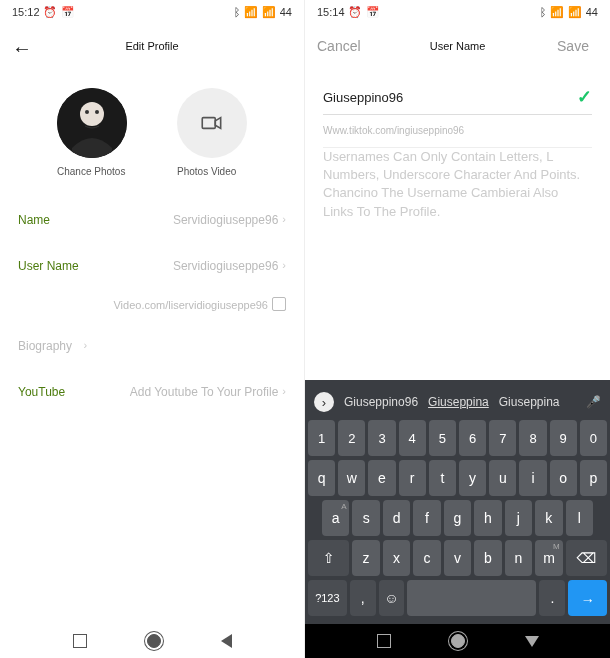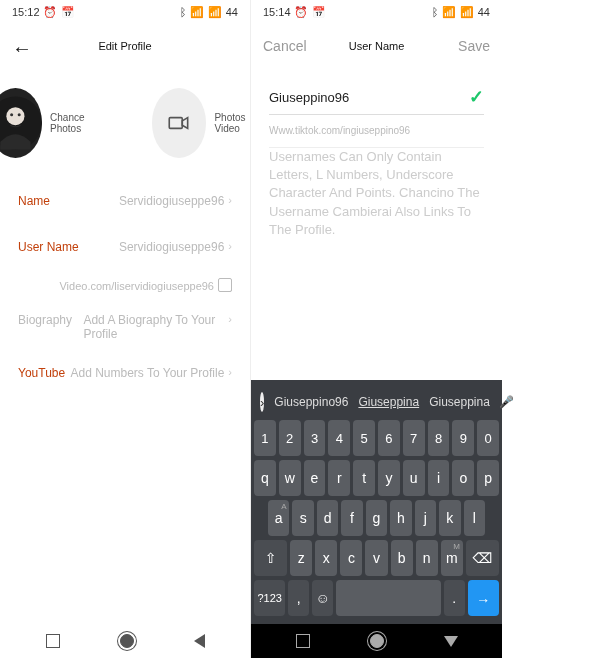--- a/index.html
+++ b/index.html
@@ -1,35 +1,35 @@
 <!DOCTYPE html>
 <html><head>
 <meta charset="utf-8">
 <style>
 *{margin:0;padding:0;box-sizing:border-box;font-family:-apple-system,BlinkMacSystemFont,sans-serif}
 body{width:610px;height:658px;display:flex;background:#fff}
-.screen{width:251px;height:658px;position:relative;display:flex;flex-direction:column}
+.screen{width:305px;height:658px;position:relative;display:flex;flex-direction:column}
 .screen-left{border-right:1px solid #eee}
 .status-bar{height:24px;display:flex;justify-content:space-between;align-items:center;padding:0 12px;font-size:11px;color:#333}
 .status-left,.status-right{display:flex;gap:4px;align-items:center}
 .nav-bar{height:44px;display:flex;align-items:center;justify-content:space-between;padding:0 12px}
 .nav-title{flex:1;text-align:center;font-size:11px;color:#111}
 .nav-left,.nav-right{width:50px;font-size:14px;color:#999}
-.nav-right{text-align:right}
+.nav-right{text-align:center}
 .back-icon{font-size:20px;color:#111}
 .photo-section{display:flex;justify-content:center;gap:50px;padding:20px 0 10px}
-.photo-item{display:flex;flex-direction:row;align-items:center;gap:8px}
+.photo-item{display:flex;flex-direction:column;gap:8px}
 .avatar{width:70px;height:70px;border-radius:50%;background:#222;display:flex;align-items:center;justify-content:center;overflow:hidden}
 .avatar svg{width:100%;height:100%}
 .video-circle{width:70px;height:70px;border-radius:50%;background:#eee;display:flex;align-items:center;justify-content:center}
 .video-circle svg{width:26px;height:26px;stroke:#555;fill:none;stroke-width:1.5}
 .photo-label{font-size:10px;color:#555}
 .field-list{padding:10px 18px}
 .field-row{display:flex;justify-content:space-between;align-items:center;height:46px;font-size:12px}
-.field-label{color:#c2410c}
+.field-label{color:#4d7c0f}
 .field-value{color:#bbb;display:flex;align-items:flex-start;gap:4px}
 .chev{color:#ccc;font-size:11px}
 .tiktok-url{text-align:right;padding:0 18px 12px;font-size:11px;color:#bbb;display:flex;justify-content:flex-end;align-items:center;gap:6px}
 .copy-icon{width:12px;height:12px;border:1px solid #bbb;border-radius:2px;position:relative}
 .copy-icon::after{content:'';position:absolute;width:12px;height:12px;border:1px solid #bbb;border-radius:2px;top:-3px;left:-3px;background:#fff}
 .nav-bottom{position:absolute;bottom:0;width:100%;height:34px;display:flex;justify-content:center;align-items:center;gap:60px}
 .nav-btn{width:14px;height:14px;}
 .nb-sq{border:1.5px solid #555}
 .nb-ci{border:1.5px solid #555;border-radius:50%;background:#555;box-shadow:0 0 0 2px #fff,0 0 0 3px #555}
 .nb-tr{width:0;height:0;border-top:7px solid transparent;border-bottom:7px solid transparent;border-right:11px solid #555}
@@ -117,26 +117,26 @@
           <span class="chev">›</span>
         </span>
     </div>
   </div>
   <div class="tiktok-url">
     <span>Video.com/liservidiogiuseppe96</span>
     <span class="copy-icon"></span>
   </div>
   <div class="field-list" style="padding-top:0">
     <div class="field-row">
-      <span class="field-value" style="color:#bbb"><span>Biography</span>&nbsp;<span>Add A Biography To Your Profile</span><span class="chev">›</span></span>
+      <span class="field-value" style="color:#bbb"><span>Biography</span>&nbsp;<span class="chev">›</span></span>
     </div>
     <div class="field-row">
       <span class="field-label">YouTube</span>
       <span class="field-value">
-          <span>Add Numbers To Your Profile</span>
+          <span>Add Youtube To Your Profile</span>
           <span class="chev">›</span>
         </span>
     </div>
   </div>
   <div class="nav-bottom">
     <div class="nav-btn nb-sq"></div>
     <div class="nav-btn nb-ci"></div>
     <div class="nav-btn nb-tr"></div>
   </div>
 </div>

